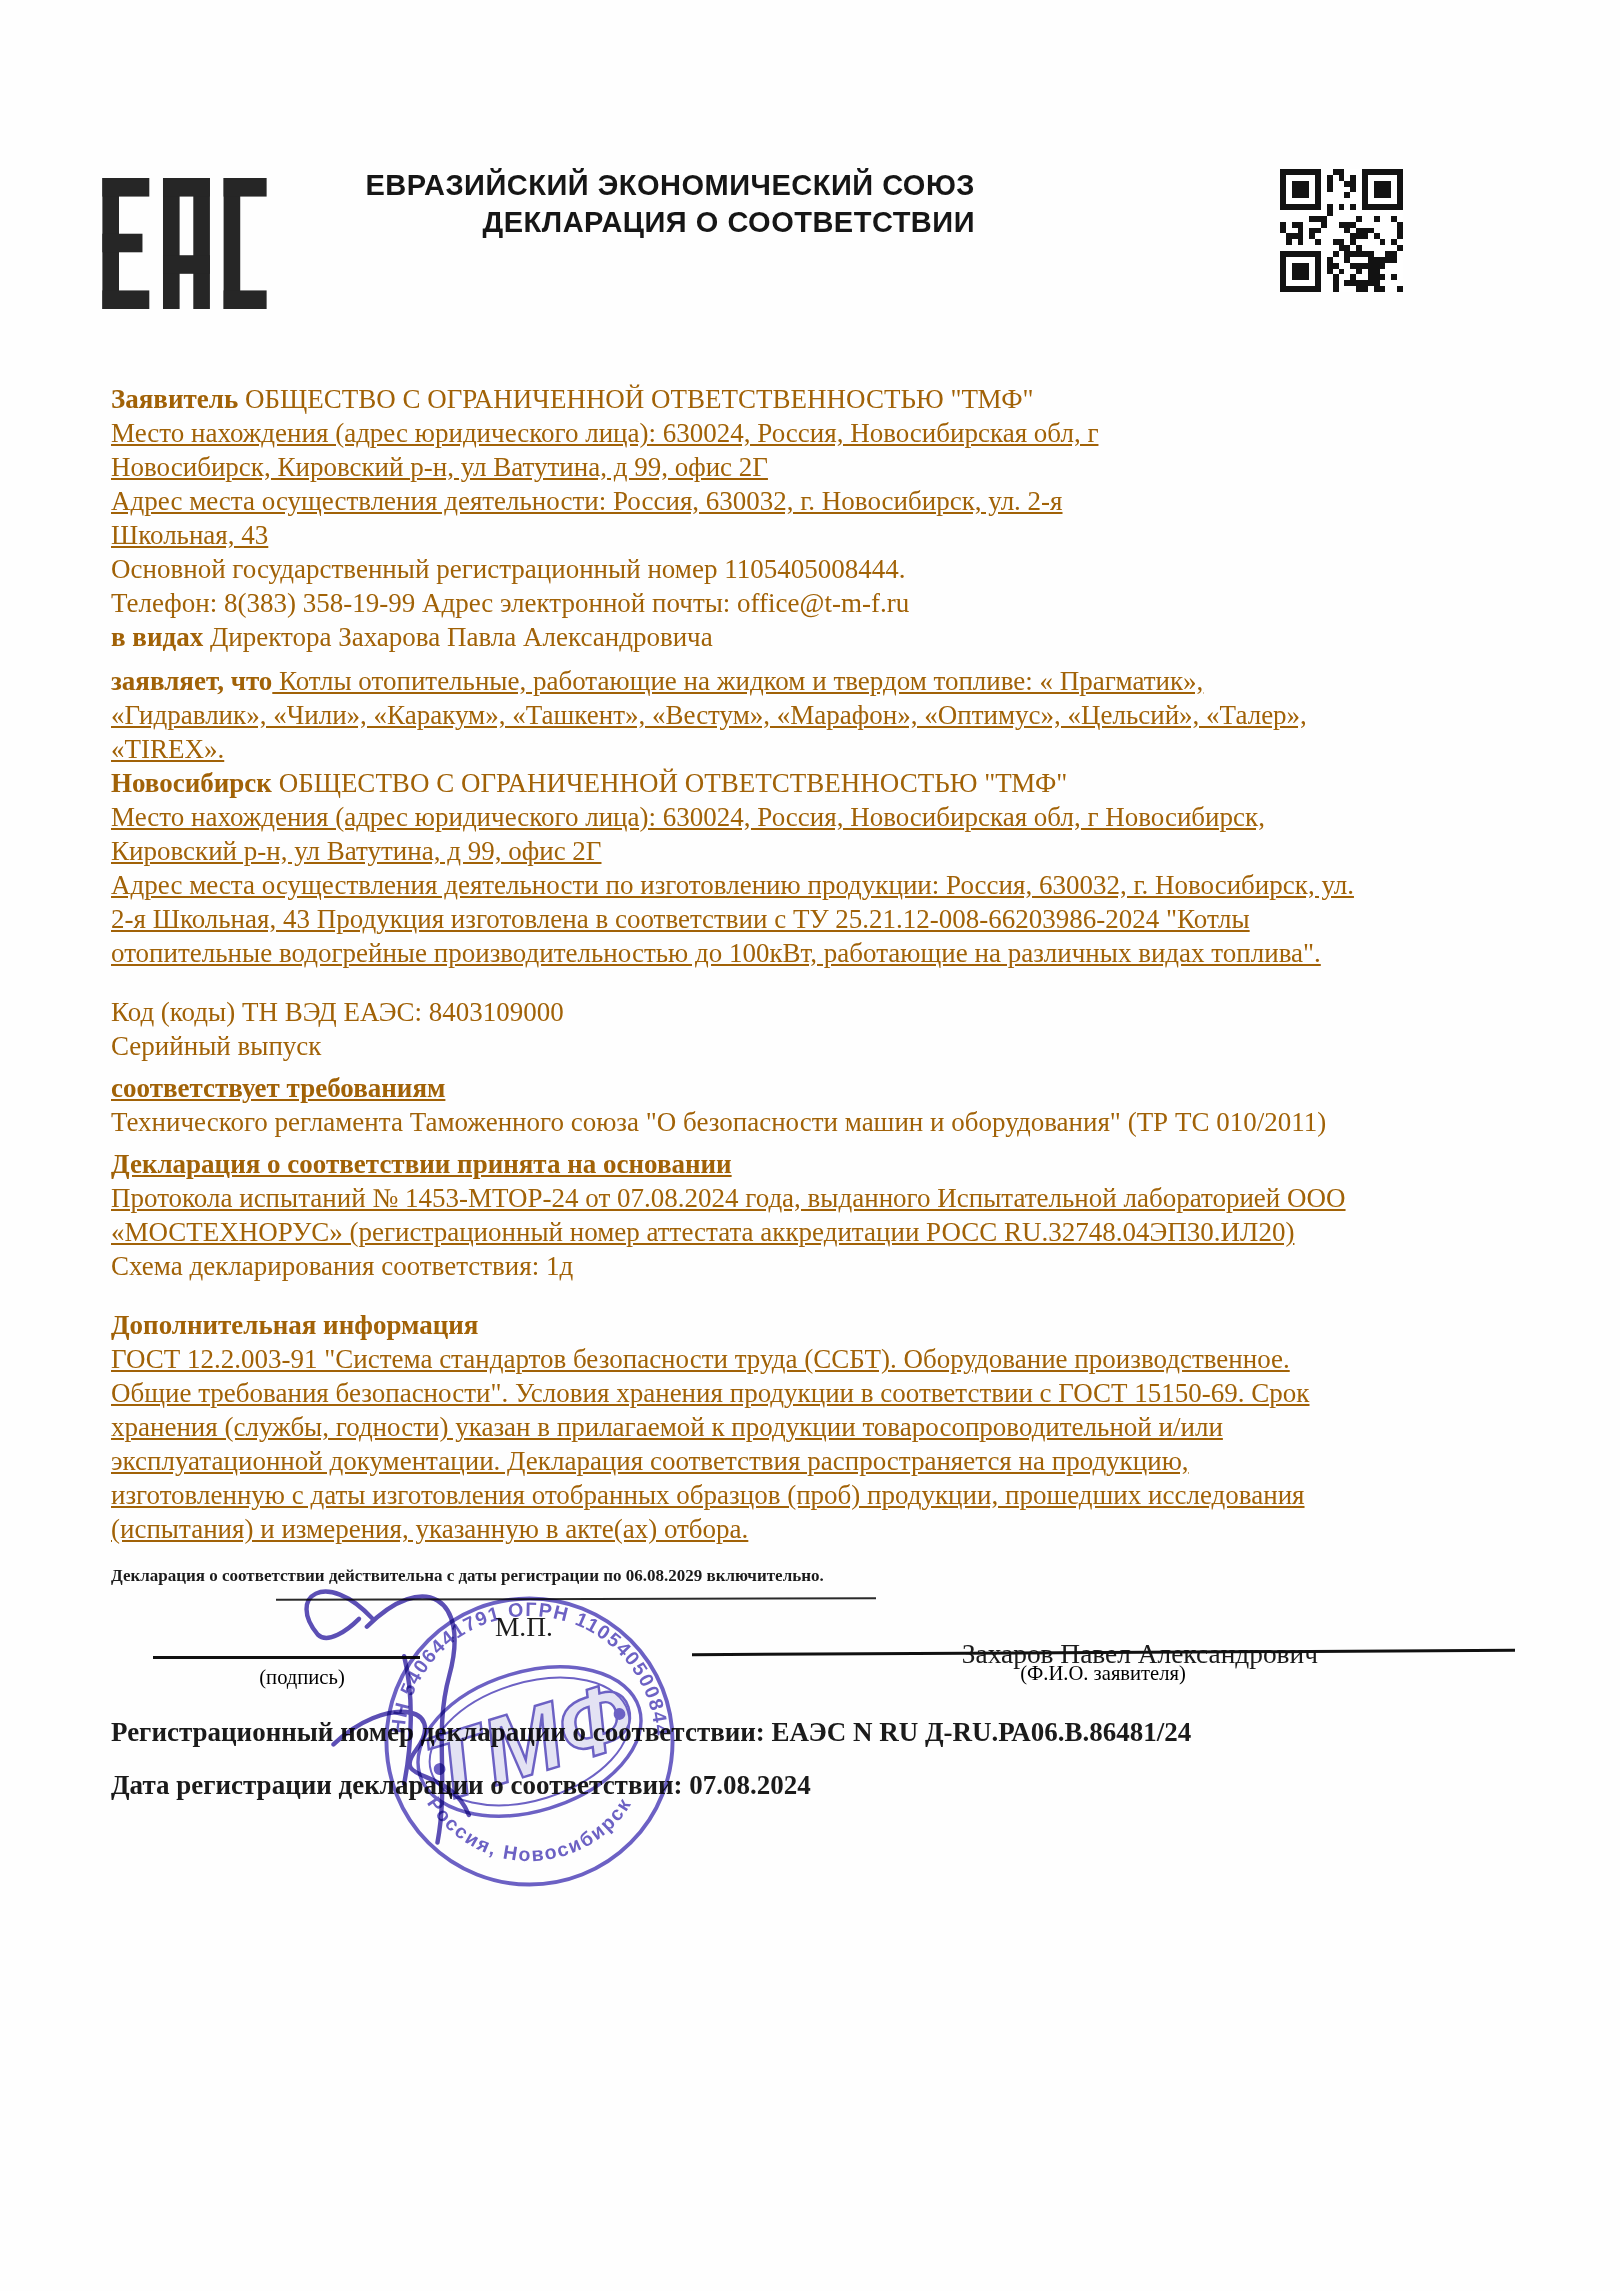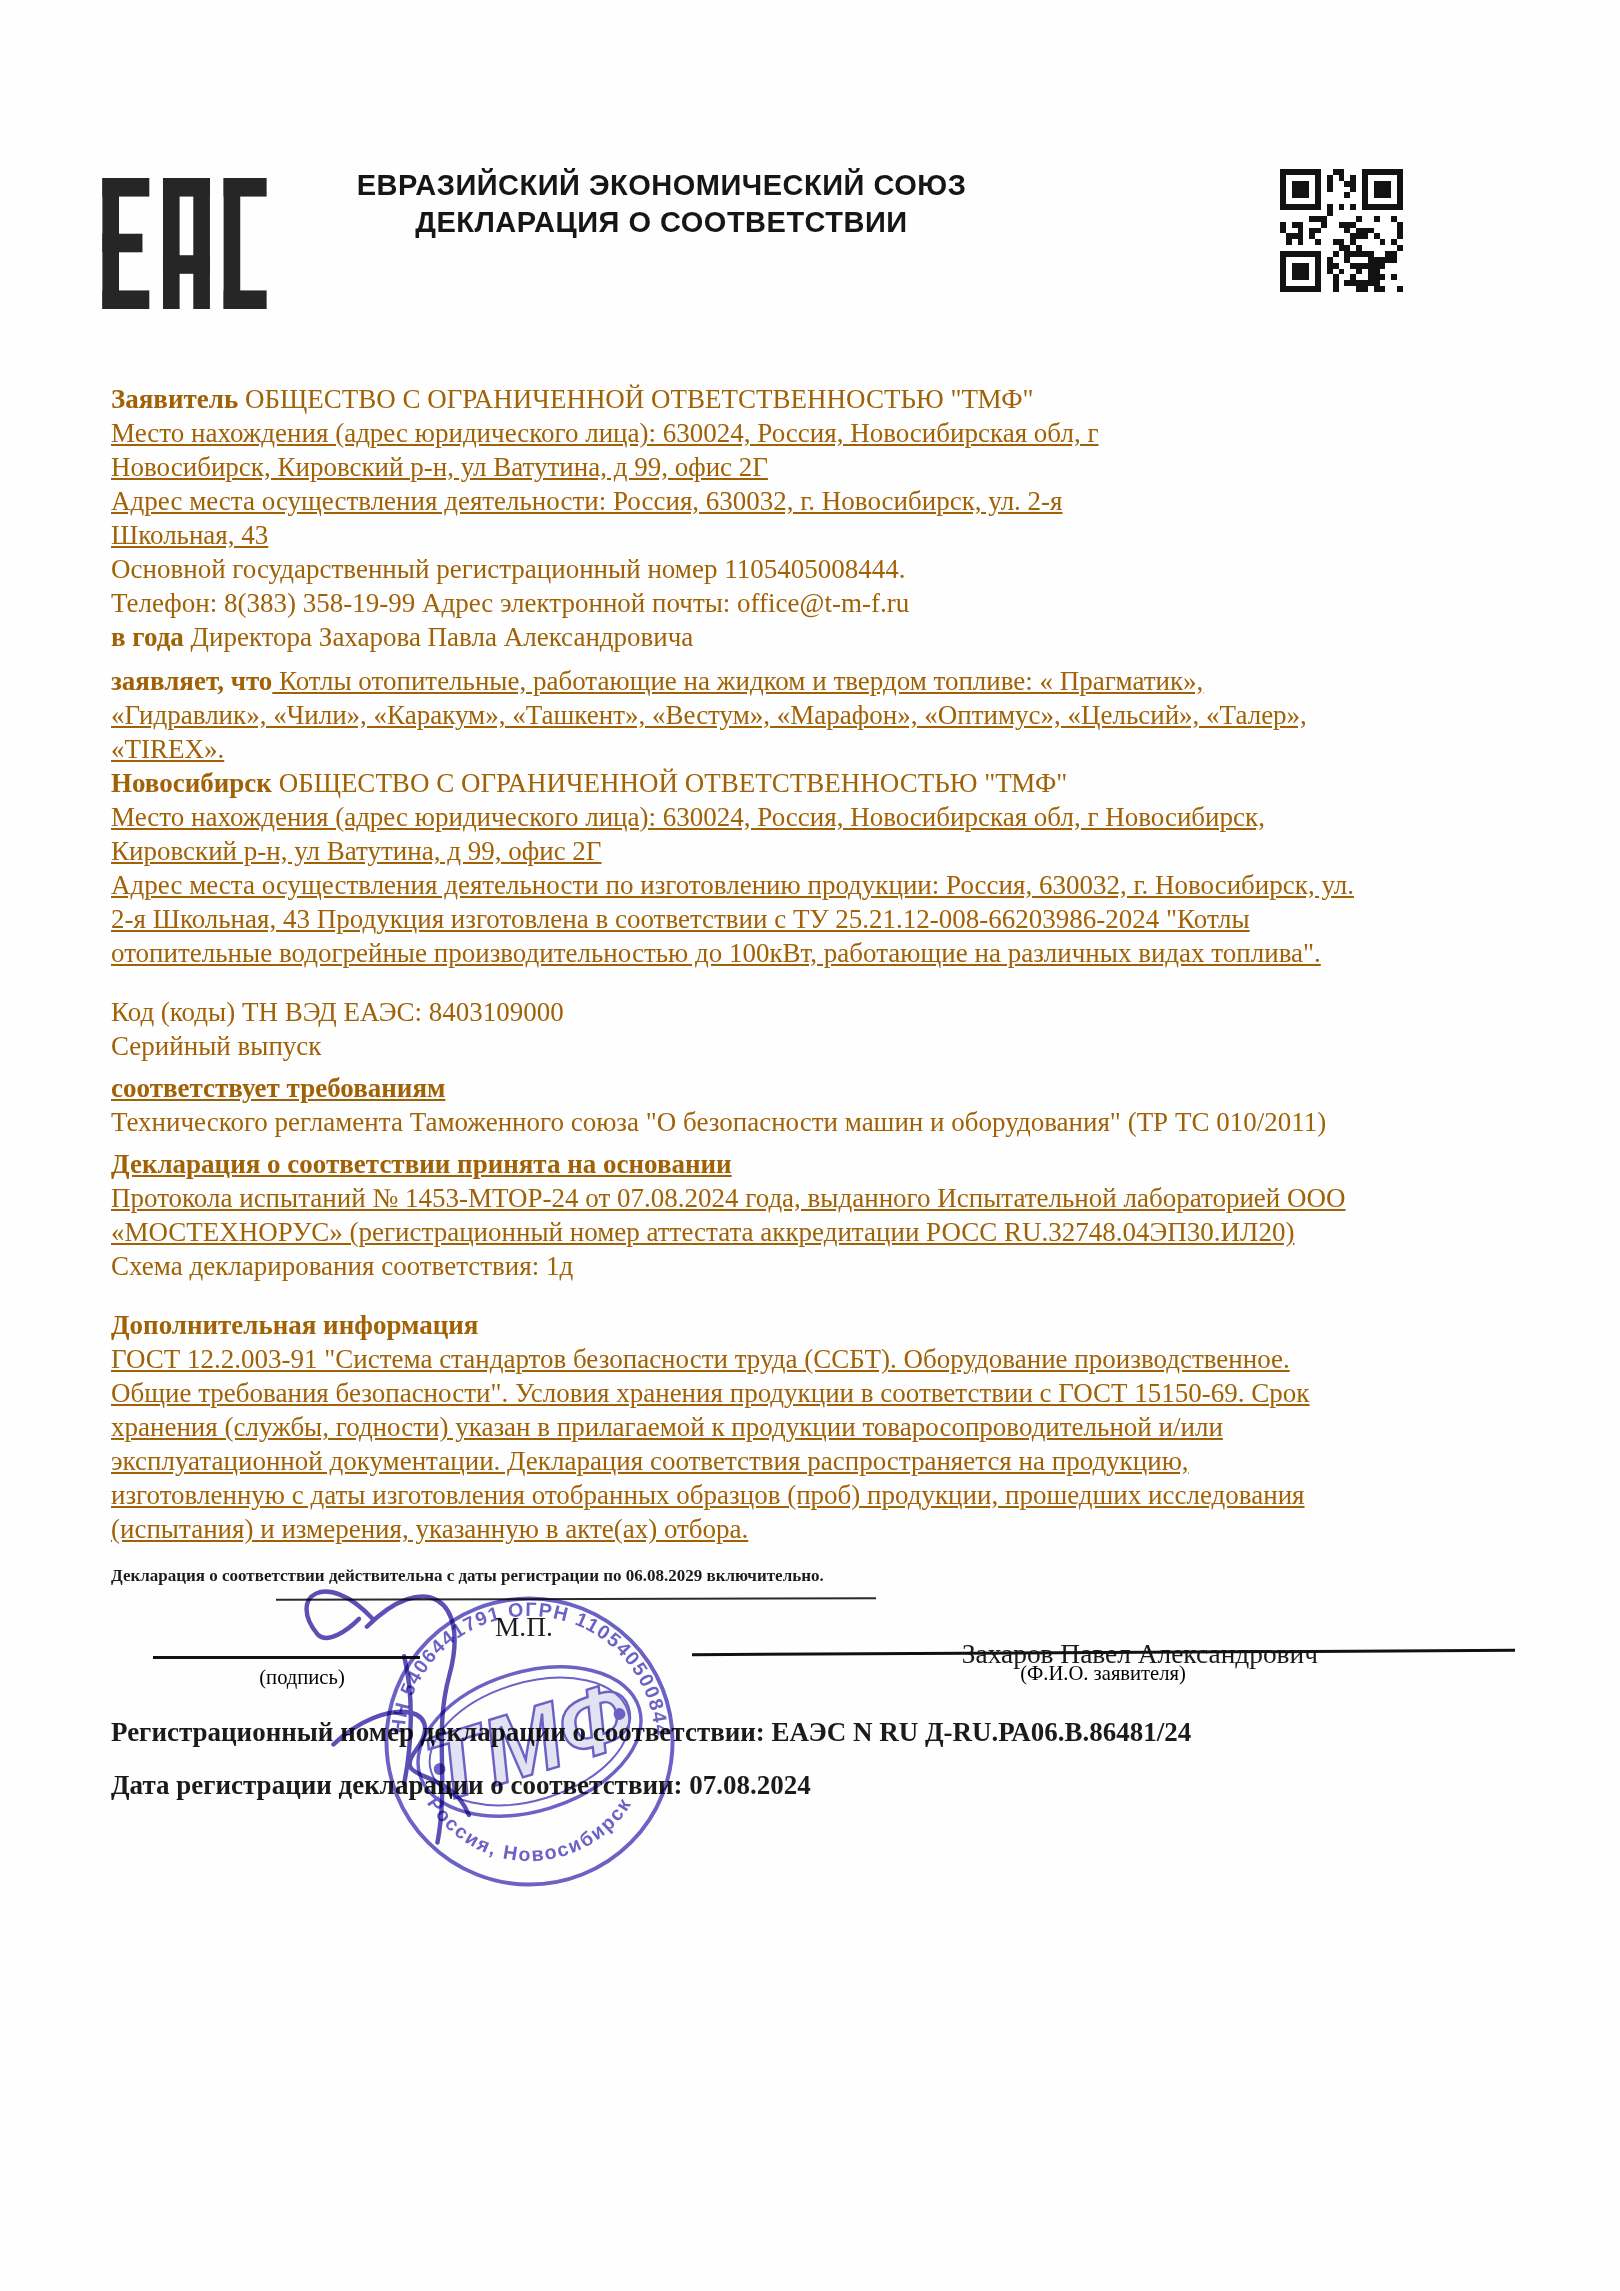--- a/index.html
+++ b/index.html
@@ -4,21 +4,21 @@
 <style>
   html,body{margin:0;padding:0;background:#e8e8e8;}
   .page{
     position:relative;width:1620px;height:2292px;background:#fefefe;
     margin:0 auto;overflow:hidden;color:#1b1b1b;
     font-family:"Liberation Serif", serif;
   }
   
   .eac-logo{position:absolute;left:102px;top:178px;}
   .doc-title{
-    position:absolute;left:328px;top:167px;width:667px;text-align:center;
+    position:absolute;left:308px;top:167px;width:667px;text-align:right;
     font-family:"Liberation Sans", sans-serif;font-weight:bold;font-size:29px;
     line-height:37px;letter-spacing:0.5px;color:#161616;
   }
   .qr{position:absolute;left:1280px;top:169px;}
   
   .body{
     position:absolute;left:111px;top:382px;width:1404px;
     font-size:27px;line-height:34px;color:#a16207;
   }
   .body p{margin:0;}
@@ -199,21 +199,21 @@
   </svg>
 
   <div class="body">
     <p><b>Заявитель</b><span> ОБЩЕСТВО С ОГРАНИЧЕННОЙ ОТВЕТСТВЕННОСТЬЮ "ТМФ"</span></p>
     <p class="pre">Место нахождения (адрес юридического лица): 630024, Россия, Новосибирская обл, г
 Новосибирск, Кировский р-н, ул Ватутина, д 99, офис 2Г</p>
     <p class="pre">Адрес места осуществления деятельности: Россия, 630032, г. Новосибирск, ул. 2-я
 Школьная, 43</p>
     <p>Основной государственный регистрационный номер 1105405008444.</p>
     <p>Телефон: 8(383) 358-19-99 Адрес электронной почты: office@t-m-f.ru</p>
-    <p><b>в года</b><span> Директора Захарова Павла Александровича</span></p>
+    <p><b>в видах</b><span> Директора Захарова Павла Александровича</span></p>
 
     <p class="gap"><b>заявляет, что</b><span class="pre"> Котлы отопительные, работающие на жидком и твердом топливе: « Прагматик»,
 «Гидравлик», «Чили», «Каракум», «Ташкент», «Вестум», «Марафон», «Оптимус», «Цельсий», «Талер»,
 «TIREX».</span></p>
     <p><b>Новосибирск</b><span> ОБЩЕСТВО С ОГРАНИЧЕННОЙ ОТВЕТСТВЕННОСТЬЮ "ТМФ"</span></p>
     <p class="pre">Место нахождения (адрес юридического лица): 630024, Россия, Новосибирская обл, г Новосибирск,
 Кировский р-н, ул Ватутина, д 99, офис 2Г</p>
     <p class="pre">Адрес места осуществления деятельности по изготовлению продукции: Россия, 630032, г. Новосибирск, ул.
 2-я Школьная, 43 Продукция изготовлена в соответствии с ТУ 25.21.12-008-66203986-2024 "Котлы
 отопительные водогрейные производительностью до 100кВт, работающие на различных видах топлива".</p>

